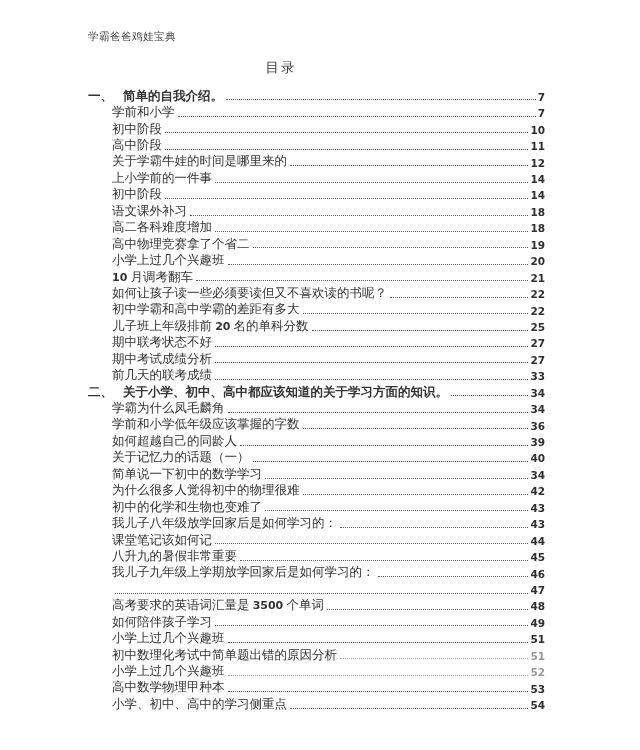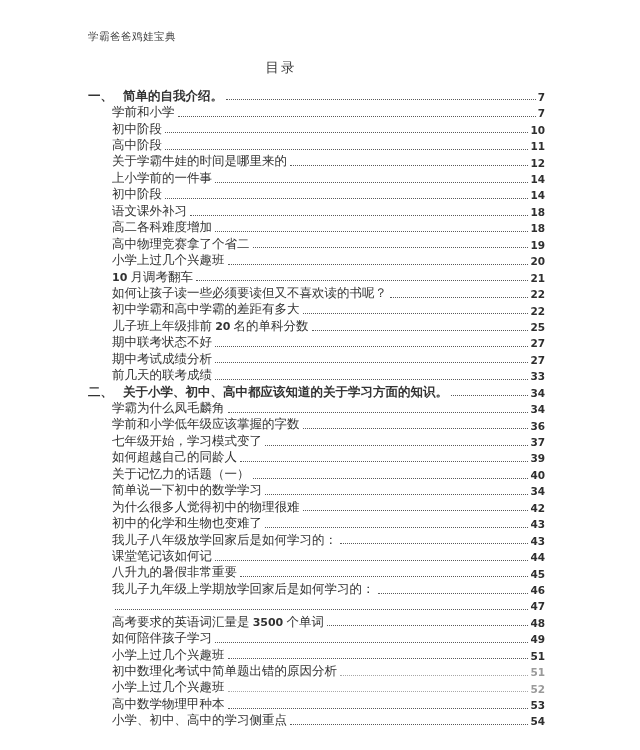--- a/index.html
+++ b/index.html
@@ -196,25 +196,20 @@
         <span class="title">学霸为什么凤毛麟角</span>
         <span class="leader"></span>
         <span class="page-no">34</span>
       </div>
       <div class="toc-row l2">
         <span class="title">学前和小学低年级应该掌握的字数</span>
         <span class="leader"></span>
         <span class="page-no">36</span>
       </div>
       <div class="toc-row l2">
-        <span class="title">七年级开始，学习模式变了</span>
-        <span class="leader"></span>
-        <span class="page-no">37</span>
-      </div>
-      <div class="toc-row l2">
         <span class="title">如何超越自己的同龄人</span>
         <span class="leader"></span>
         <span class="page-no">39</span>
       </div>
       <div class="toc-row l2">
         <span class="title">关于记忆力的话题（一）</span>
         <span class="leader"></span>
         <span class="page-no">40</span>
       </div>
       <div class="toc-row l2">

